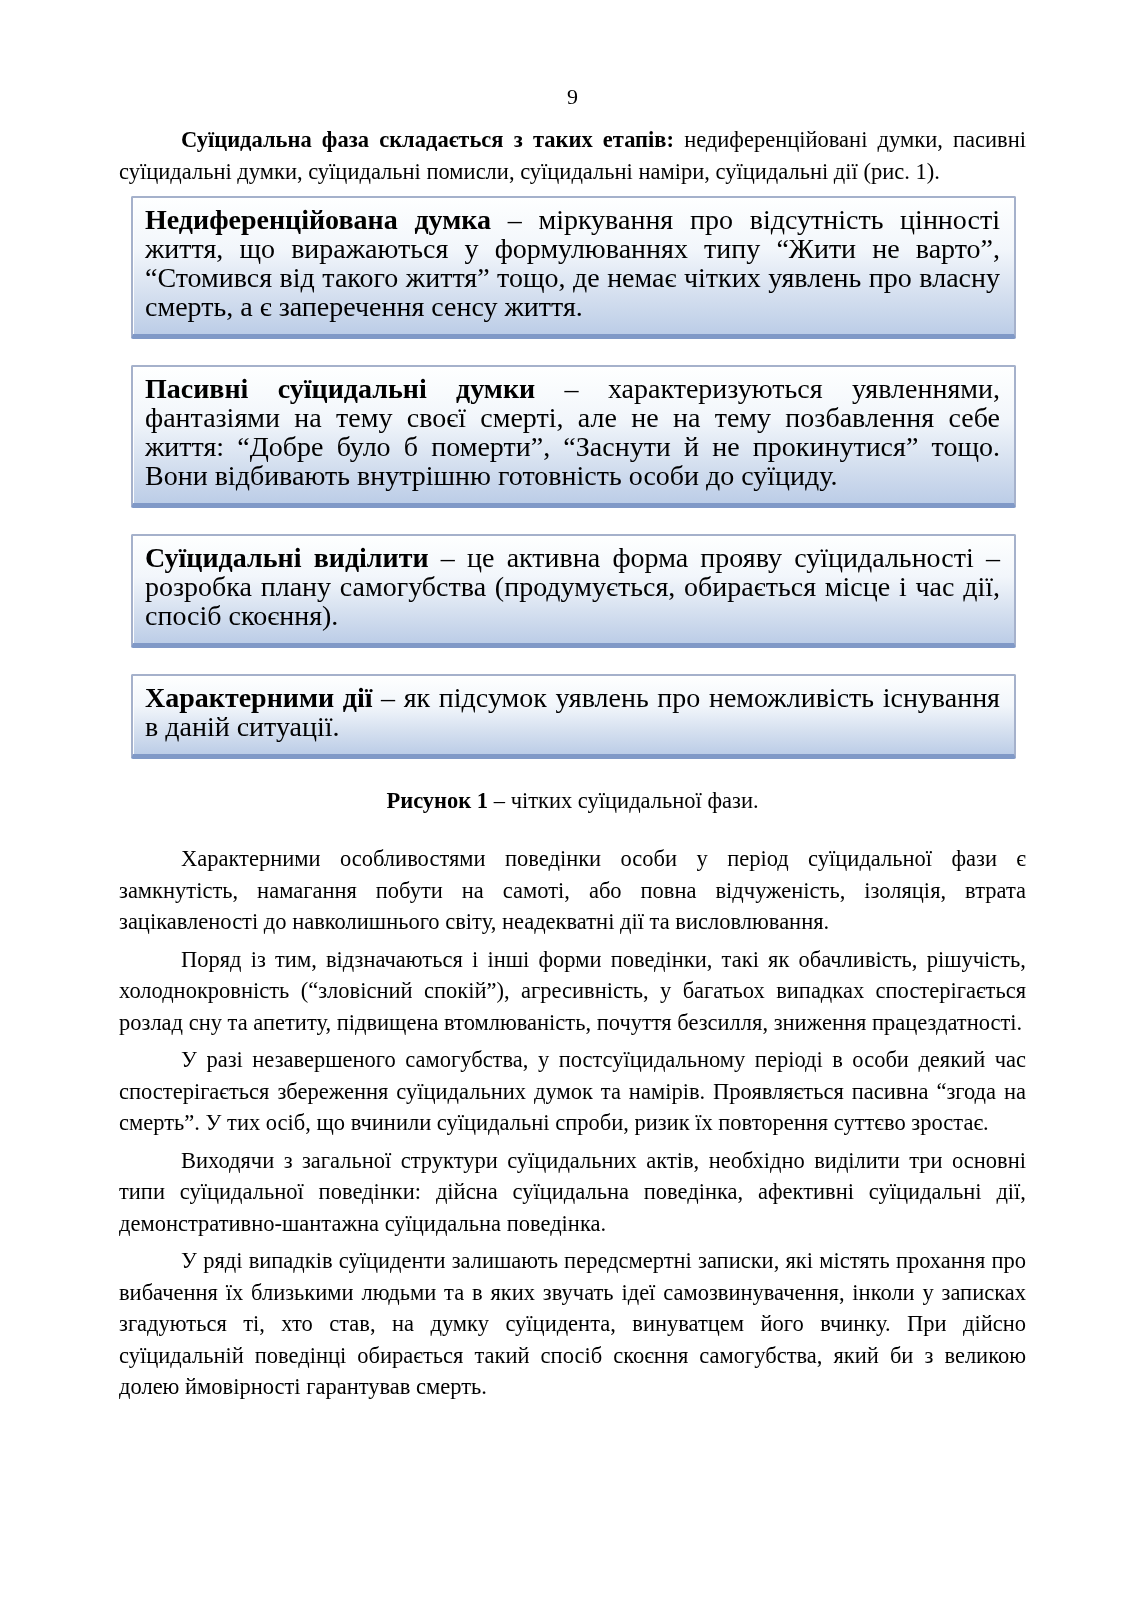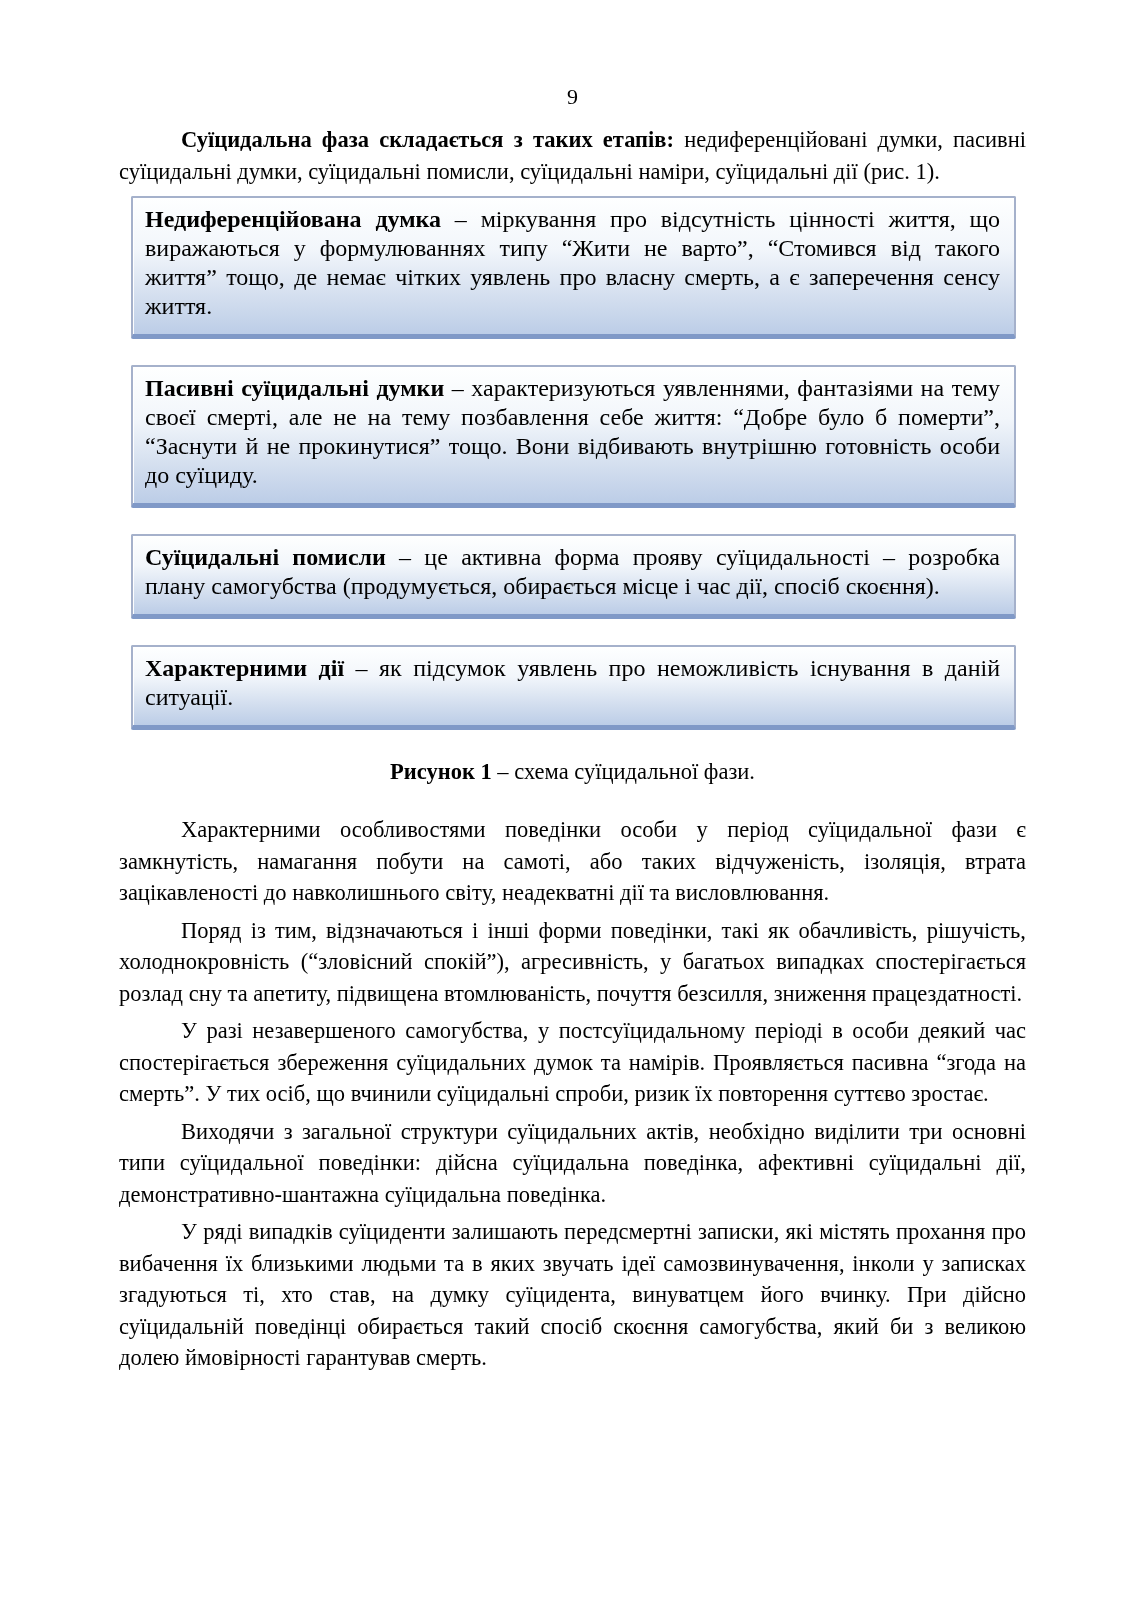--- a/index.html
+++ b/index.html
@@ -34,21 +34,21 @@
     text-indent: 62px;
   }
   p.body-par .b { font-weight: bold; }
   .boxes {
     margin-top: 9px;
   }
   .def-box {
     box-sizing: border-box;
     margin: 0 16px 26px 18px;
     padding: 7px 14px 13px 12px;
-    font-size: 24px;
+    font-size: 28px;
     line-height: 29px;
     text-align: justify;
     background: linear-gradient(180deg, #feffff 0%, #f2f6fb 38%, #d4dfef 72%, #bccde7 100%);
     border: 2px solid #a5b1cb;
     border-bottom: 5px solid #8099c7;
     border-radius: 2px;
     box-shadow: inset 1px 1px 0 rgba(255,255,255,0.95);
   }
   .def-box .term { font-weight: bold; }
   .figure-caption {
@@ -68,28 +68,28 @@
   <div class="page-number">9</div>
 
   <p class="body-par"><span class="b">Суїцидальна фаза складається з таких етапів:</span><span> недиференційовані думки, пасивні суїцидальні думки, суїцидальні помисли, суїцидальні наміри, суїцидальні дії (рис. 1).</span></p>
 
   <div class="boxes">
 
     <div class="def-box"><span class="term">Недиференційована думка</span><span> – міркування про відсутність цінності життя, що виражаються у формулюваннях типу “Жити не варто”, “Стомився від такого життя” тощо, де немає чітких уявлень про власну смерть, а є заперечення сенсу життя.</span></div>
 
     <div class="def-box"><span class="term">Пасивні суїцидальні думки</span><span> – характеризуються уявленнями, фантазіями на тему своєї смерті, але не на тему позбавлення себе життя: “Добре було б померти”, “Заснути й не прокинутися” тощо. Вони відбивають внутрішню готовність особи до суїциду.</span></div>
 
-    <div class="def-box"><span class="term">Суїцидальні помисли</span><span> – це активна форма прояву суїцидальності – розробка плану самогубства (продумується, обирається місце і час дії, спосіб скоєння).</span></div>
+    <div class="def-box"><span class="term">Суїцидальні виділити</span><span> – це активна форма прояву суїцидальності – розробка плану самогубства (продумується, обирається місце і час дії, спосіб скоєння).</span></div>
 
 
     <div class="def-box"><span class="term">Характерними дії</span><span> – як підсумок уявлень про неможливість існування в даній ситуації.</span></div>
 
   </div>
 
-  <p class="figure-caption"><span class="b">Рисунок 1</span><span> – схема суїцидальної фази.</span></p>
+  <p class="figure-caption"><span class="b">Рисунок 1</span><span> – чітких суїцидальної фази.</span></p>
 
-  <p class="body-par">Характерними особливостями поведінки особи у період суїцидальної фази є замкнутість, намагання побути на самоті, або таких відчуженість, ізоляція, втрата зацікавленості до навколишнього світу, неадекватні дії та висловлювання.</p>
+  <p class="body-par">Характерними особливостями поведінки особи у період суїцидальної фази є замкнутість, намагання побути на самоті, або повна відчуженість, ізоляція, втрата зацікавленості до навколишнього світу, неадекватні дії та висловлювання.</p>
   <p class="body-par">Поряд із тим, відзначаються і інші форми поведінки, такі як обачливість, рішучість, холоднокровність (“зловісний спокій”), агресивність, у багатьох випадках спостерігається розлад сну та апетиту, підвищена втомлюваність, почуття безсилля, зниження працездатності.</p>
   <p class="body-par">У разі незавершеного самогубства, у постсуїцидальному періоді в особи деякий час спостерігається збереження суїцидальних думок та намірів. Проявляється пасивна “згода на смерть”. У тих осіб, що вчинили суїцидальні спроби, ризик їх повторення суттєво зростає.</p>
   <p class="body-par">Виходячи з загальної структури суїцидальних актів, необхідно виділити три основні типи суїцидальної поведінки: дійсна суїцидальна поведінка, афективні суїцидальні дії, демонстративно-шантажна суїцидальна поведінка.</p>
   <p class="body-par">У ряді випадків суїциденти залишають передсмертні записки, які містять прохання про вибачення їх близькими людьми та в яких звучать ідеї самозвинувачення, інколи у записках згадуються ті, хто став, на думку суїцидента, винуватцем його вчинку. При дійсно суїцидальній поведінці обирається такий спосіб скоєння самогубства, який би з великою долею ймовірності гарантував смерть.</p>
 
 </div>
 
 </body></html>

